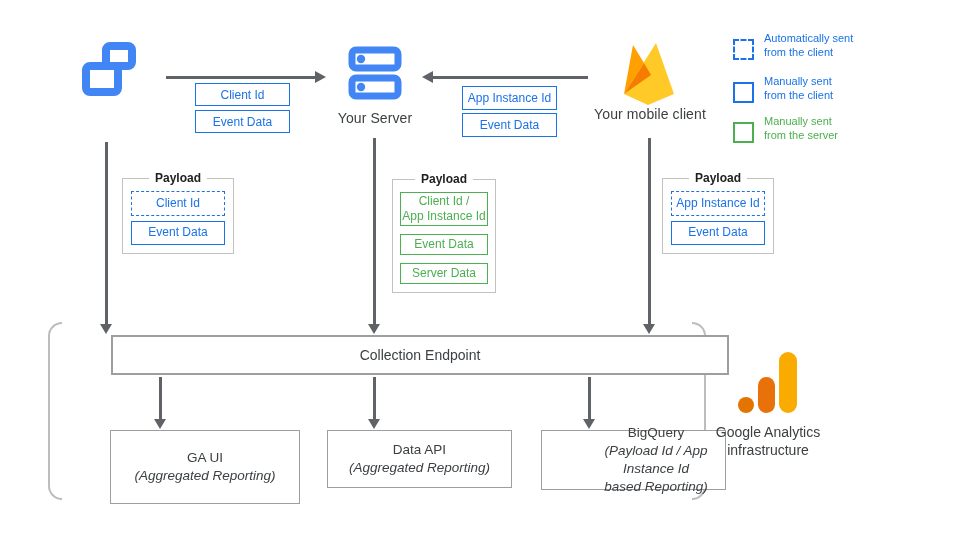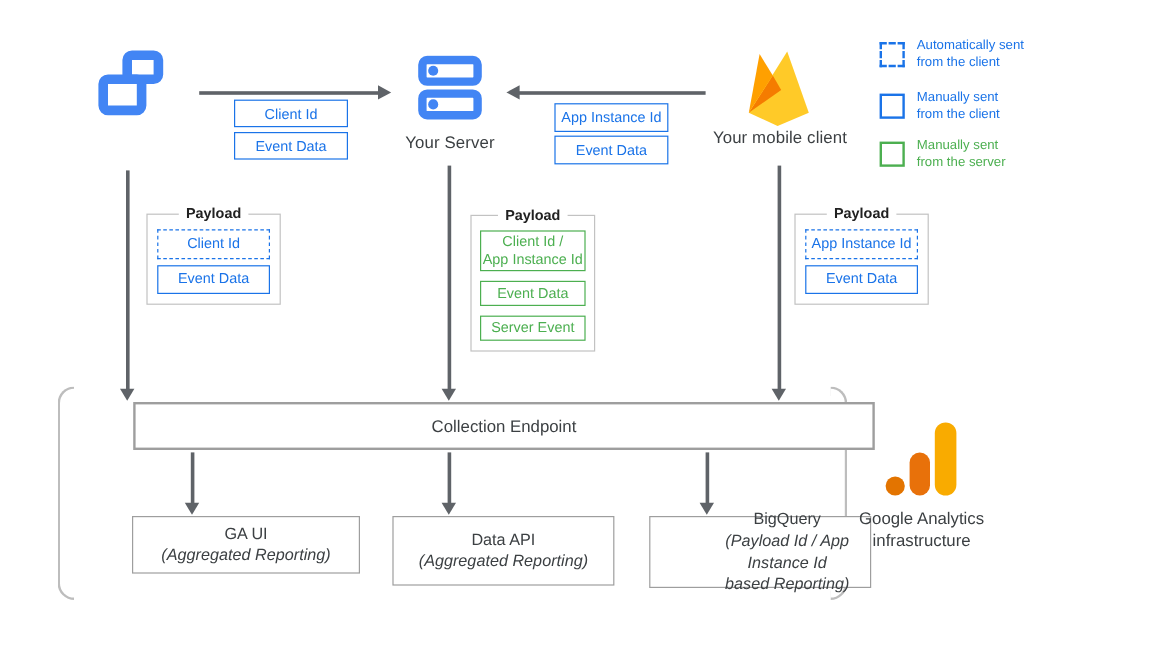--- a/index.html
+++ b/index.html
@@ -14,21 +14,21 @@
   
   .node-label { font-size:14px; color:#3c4043; text-align:center; letter-spacing:.1px; }
 
   
   .param-box {
     position:absolute; background:#fff; border:1.5px solid #1a73e8; color:#1a73e8;
     font-size:12px; display:flex; align-items:center; justify-content:center;
   }
 
   
-  .legend-item { position:absolute; display:flex; align-items:center; }
+  .legend-item { position:absolute; display:flex; align-items:flex-end; }
   .legend-swatch { width:21px; height:21px; background:#fff; flex:0 0 auto; }
   .sw-dashed-blue { border:2px dashed #1a73e8; }
   .sw-solid-blue  { border:2px solid #1a73e8; }
   .sw-solid-green { border:2px solid #4caf50; }
   .legend-label { font-size:11px; line-height:1.3; margin-left:10px; margin-top:-1px; }
   .lbl-blue  { color:#1a73e8; }
   .lbl-green { color:#4caf50; }
 
   
   .payload {
@@ -149,21 +149,21 @@
     <span class="payload-title">Payload</span>
     <div class="pitem pi-dashed-blue" style="height:26px;">Client Id</div>
     <div class="pitem pi-solid-blue" style="height:26px;">Event Data</div>
   </div>
 
   <div class="payload" style="left:392px; top:179px; width:104px; height:114px; padding:12px 7px 8px; gap:8px;">
     <span class="payload-title">Payload</span>
     <div class="pitem pi-solid-green preline" style="height:36px;">Client Id /
 App Instance Id</div>
     <div class="pitem pi-solid-green" style="height:22px;">Event Data</div>
-    <div class="pitem pi-solid-green" style="height:22px;">Server Event</div>
+    <div class="pitem pi-solid-green" style="height:22px;">Server Data</div>
   </div>
 
   <div class="payload" style="left:662px; top:178px; width:112px; height:76px; padding:12px 8px 8px; gap:5px;">
     <span class="payload-title">Payload</span>
     <div class="pitem pi-dashed-blue" style="height:26px;">App Instance Id</div>
     <div class="pitem pi-solid-blue" style="height:26px;">Event Data</div>
   </div>
 
   <div class="bracket bracket-l"></div>
   <div class="bracket bracket-r"></div>
@@ -176,21 +176,21 @@
   </div>
   <div class="arrow" style="left:368px; top:377px; width:13px; height:52px;">
     <span class="v-line" style="height:43px;"></span>
     <span class="head-down"></span>
   </div>
   <div class="arrow" style="left:583px; top:377px; width:13px; height:52px;">
     <span class="v-line" style="height:43px;"></span>
     <span class="head-down"></span>
   </div>
 
-  <div class="big-box" style="left:66px; top:430px; width:190px; height:48px; border-width:1.5px;justify-content:center;">
+  <div class="big-box" style="left:66px; top:430px; width:190px; height:74px; border-width:1.5px;justify-content:center;">
     <div class="out-title">GA UI</div>
     <div class="out-sub">(Aggregated Reporting)</div>
   </div>
   <div class="big-box" style="left:283px; top:430px; width:185px; height:58px; border-width:1.5px;">
     <div class="out-title">Data API</div>
     <div class="out-sub">(Aggregated Reporting)</div>
   </div>
   <div class="big-box" style="left:497px; top:430px; width:185px; height:60px; border-width:1.5px;padding-left:45px;">
     <div class="out-title">BigQuery</div>
     <div class="out-sub preline">(Payload Id / App Instance Id

